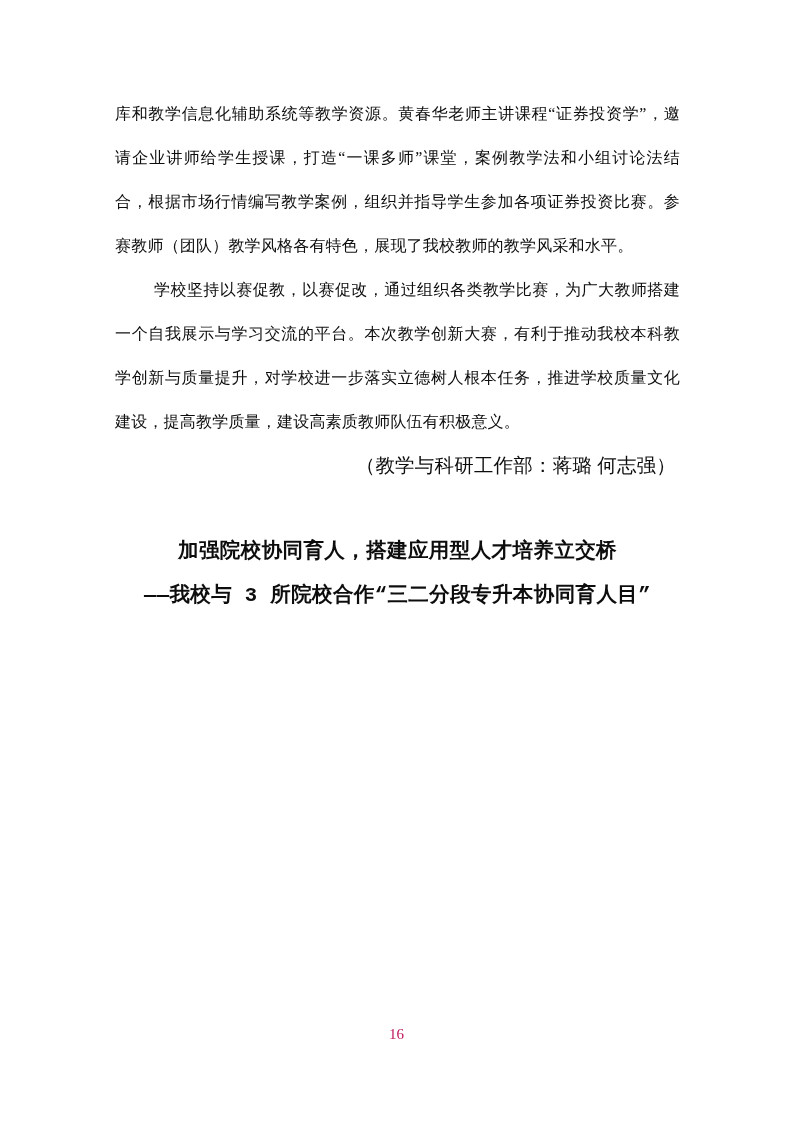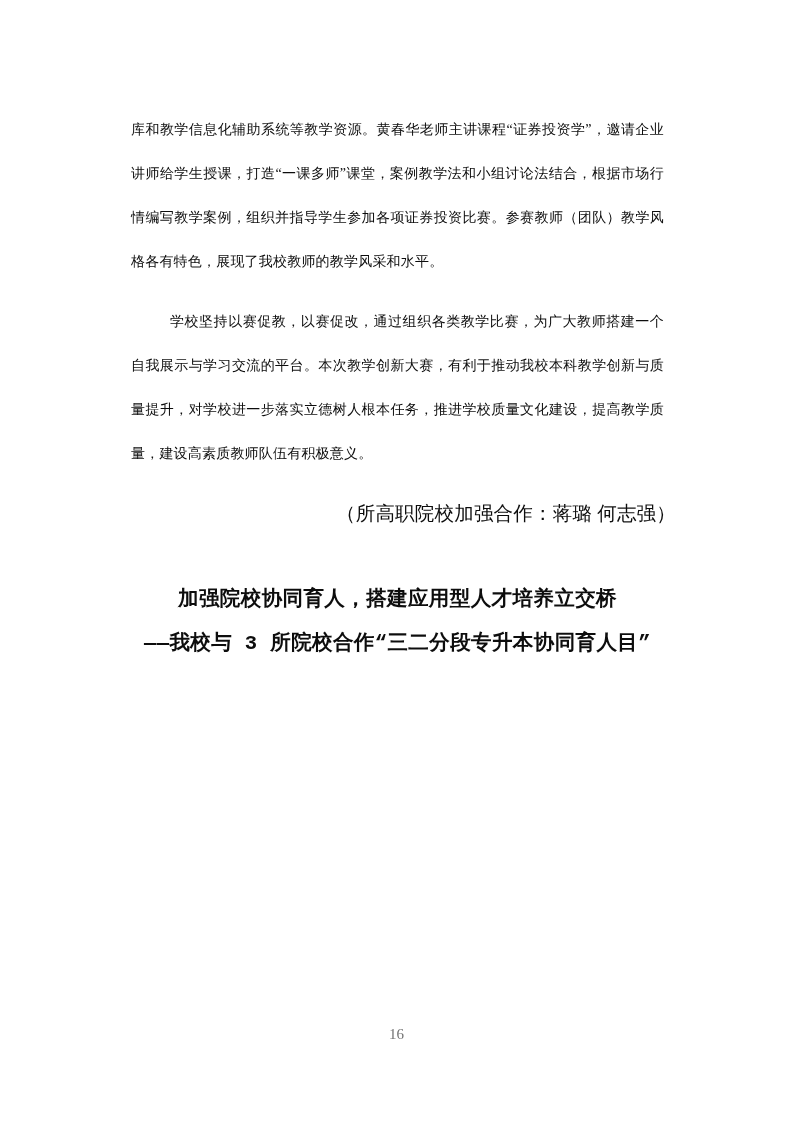--- a/index.html
+++ b/index.html
@@ -23,22 +23,22 @@
     height: 1122px;
     background: #ffffff;
   }
   .content {
     position: absolute;
     left: 115px;
     top: 92px;
     width: 565px;
   }
   p.body-para {
-    margin: 16px;
-    font-size: 14px;
+    margin: 0;
+    font-size: 16px;
     line-height: 44px;
     text-align: justify;
     text-justify: inter-ideograph;
     letter-spacing: 0.2px;
   }
   p.body-para.indent {
     text-indent: 39px;
   }
   .signature {
     margin: 0;
@@ -62,35 +62,35 @@
   .after-heading {
     height: 26px;
   }
   .page-number {
     position: absolute;
     left: 0;
     top: 1026px;
     width: 793px;
     text-align: center;
     font-size: 15px;
-    color: #737373;
+    color: #be185d;
     font-family: "Liberation Serif", "DejaVu Serif", serif;
   }
 </style>
 </head>
 <body>
 
 <div class="page">
   <div class="content">
 
     <p class="body-para">库和教学信息化辅助系统等教学资源。黄春华老师主讲课程“证券投资学”，邀请企业讲师给学生授课，打造“一课多师”课堂，案例教学法和小组讨论法结合，根据市场行情编写教学案例，组织并指导学生参加各项证券投资比赛。参赛教师（团队）教学风格各有特色，展现了我校教师的教学风采和水平。</p>
 
     <p class="body-para indent">学校坚持以赛促教，以赛促改，通过组织各类教学比赛，为广大教师搭建一个自我展示与学习交流的平台。本次教学创新大赛，有利于推动我校本科教学创新与质量提升，对学校进一步落实立德树人根本任务，推进学校质量文化建设，提高教学质量，建设高素质教师队伍有积极意义。</p>
 
-    <p class="signature">（所高职院校加强合作：蒋璐 何志强）</p>
+    <p class="signature">（教学与科研工作部：蒋璐 何志强）</p>
 
     <div class="heading-block">
       <div class="heading-line">加强院校协同育人，搭建应用型人才培养立交桥</div>
       <div class="heading-line">——我校与 3 所院校合作“三二分段专升本协同育人目”</div>
     </div>
 
     <div class="after-heading"></div>
 
 
   </div>

